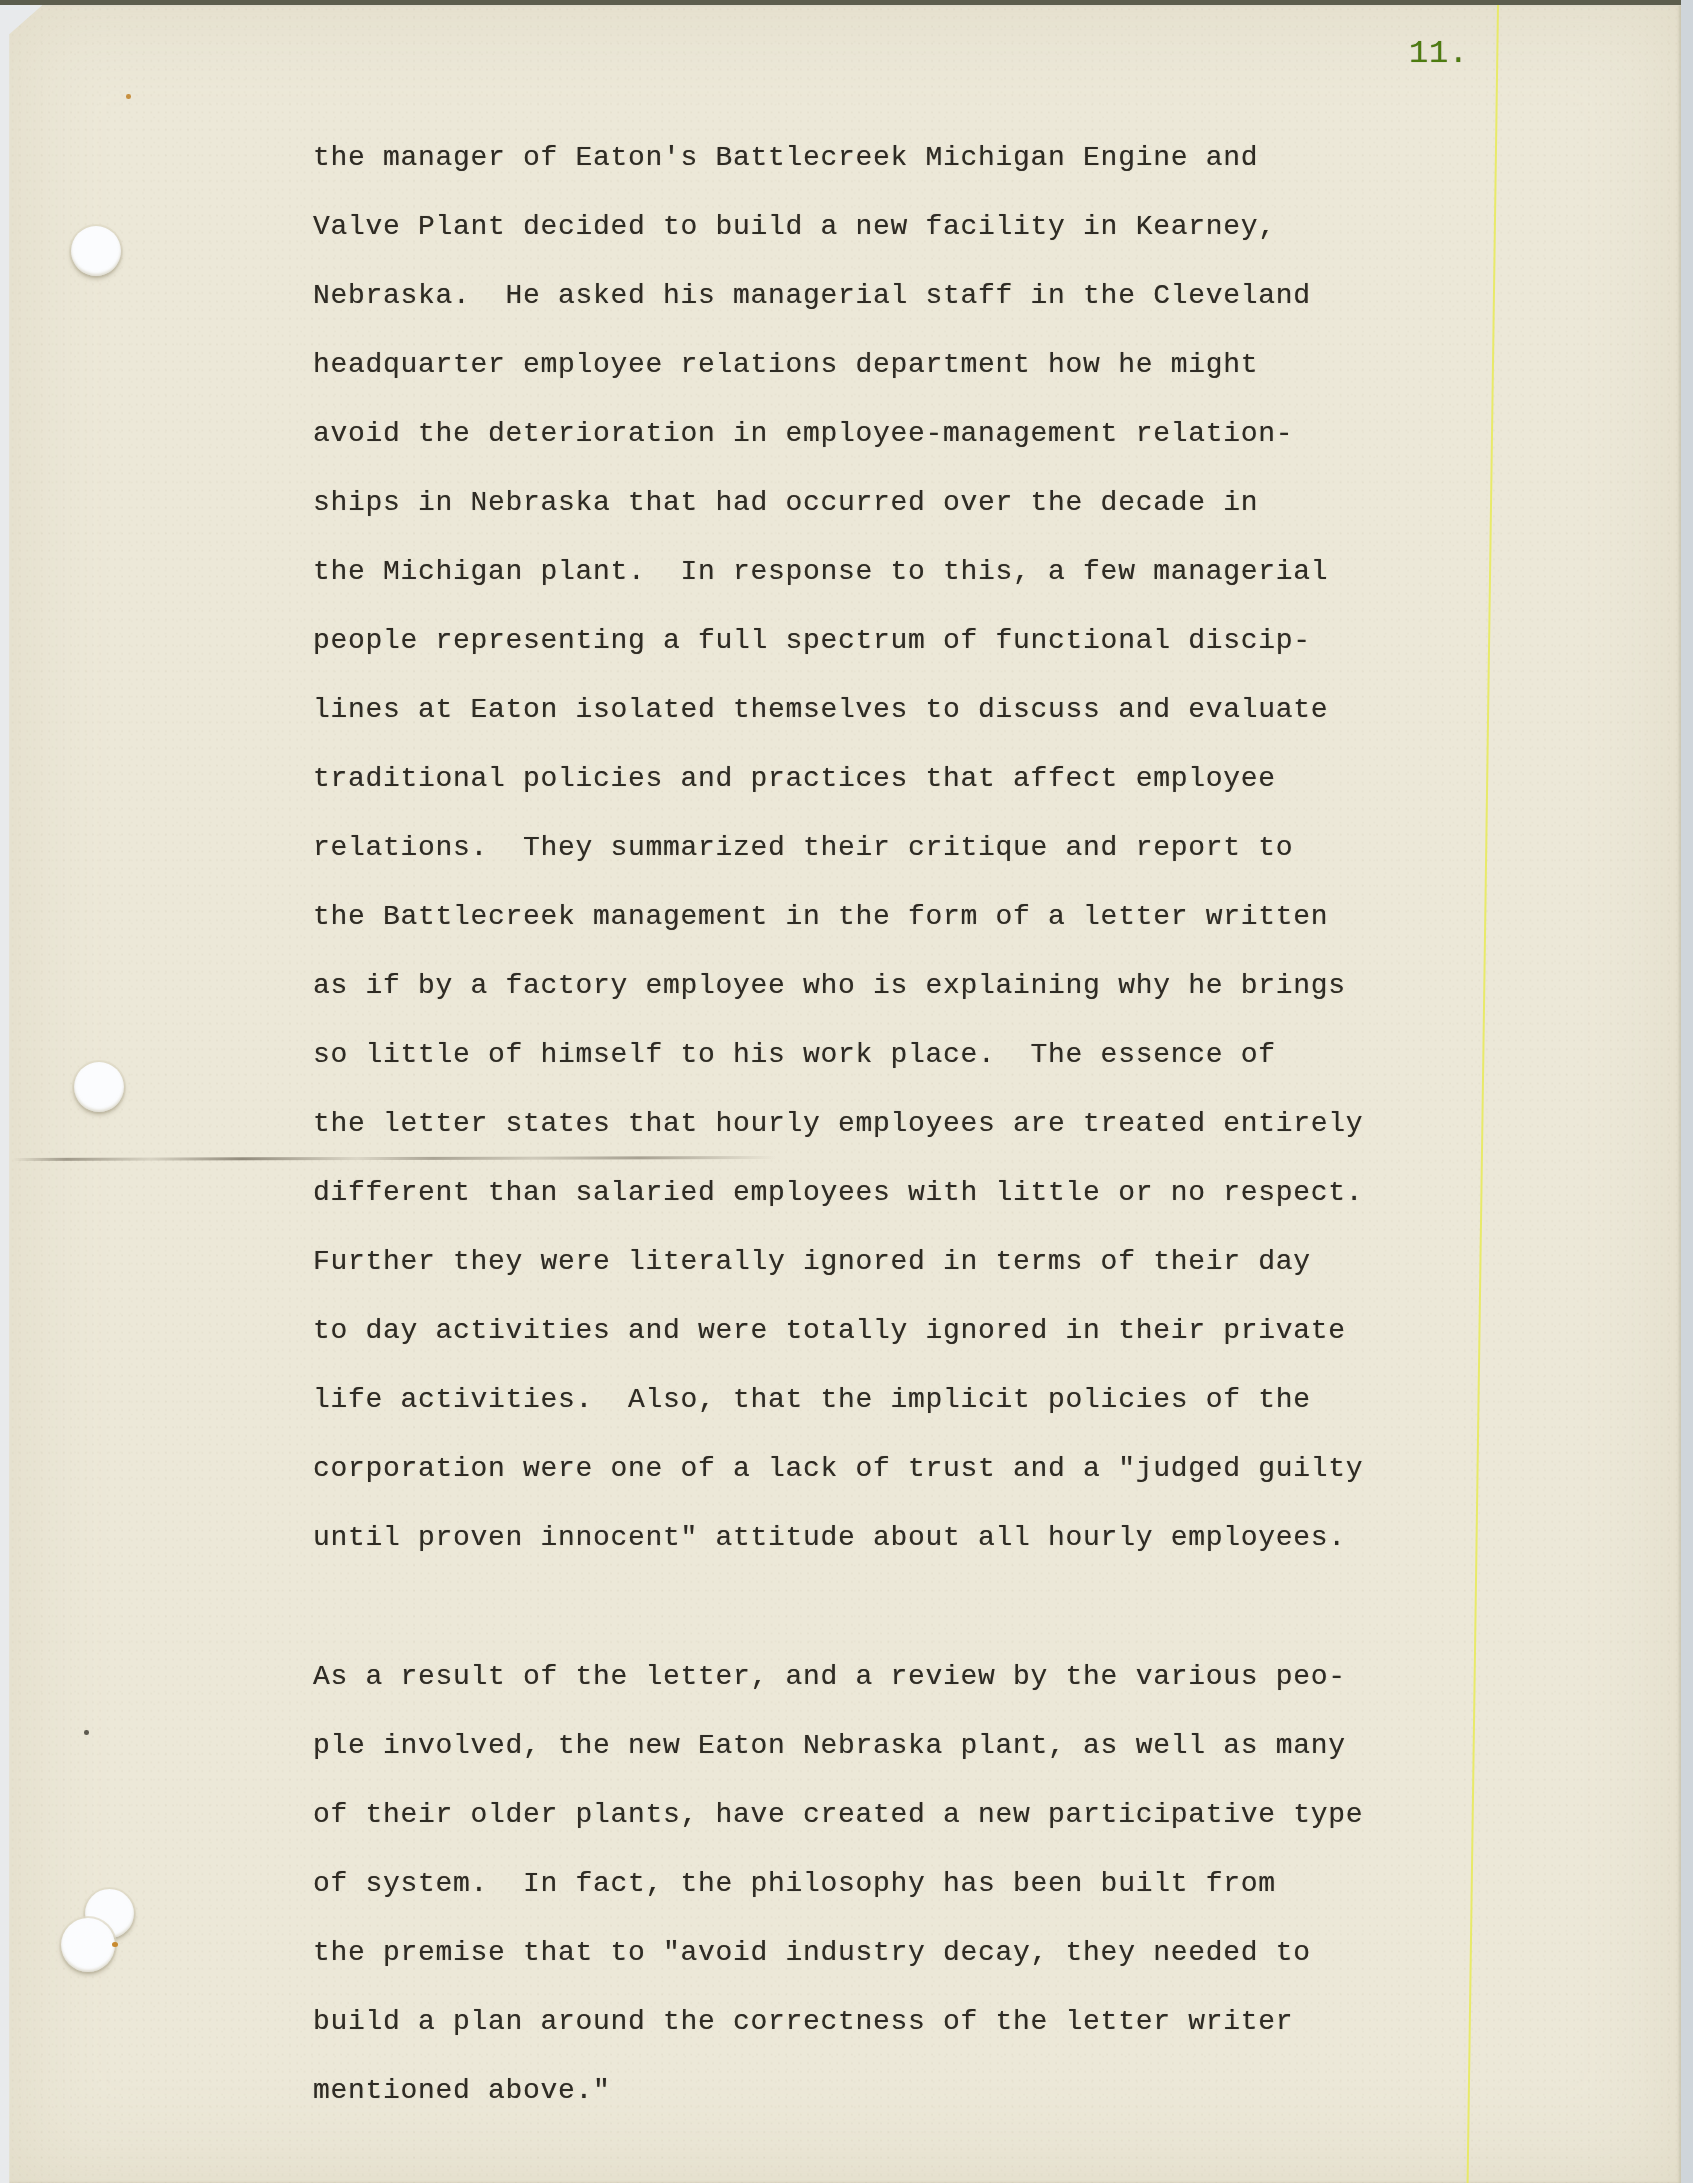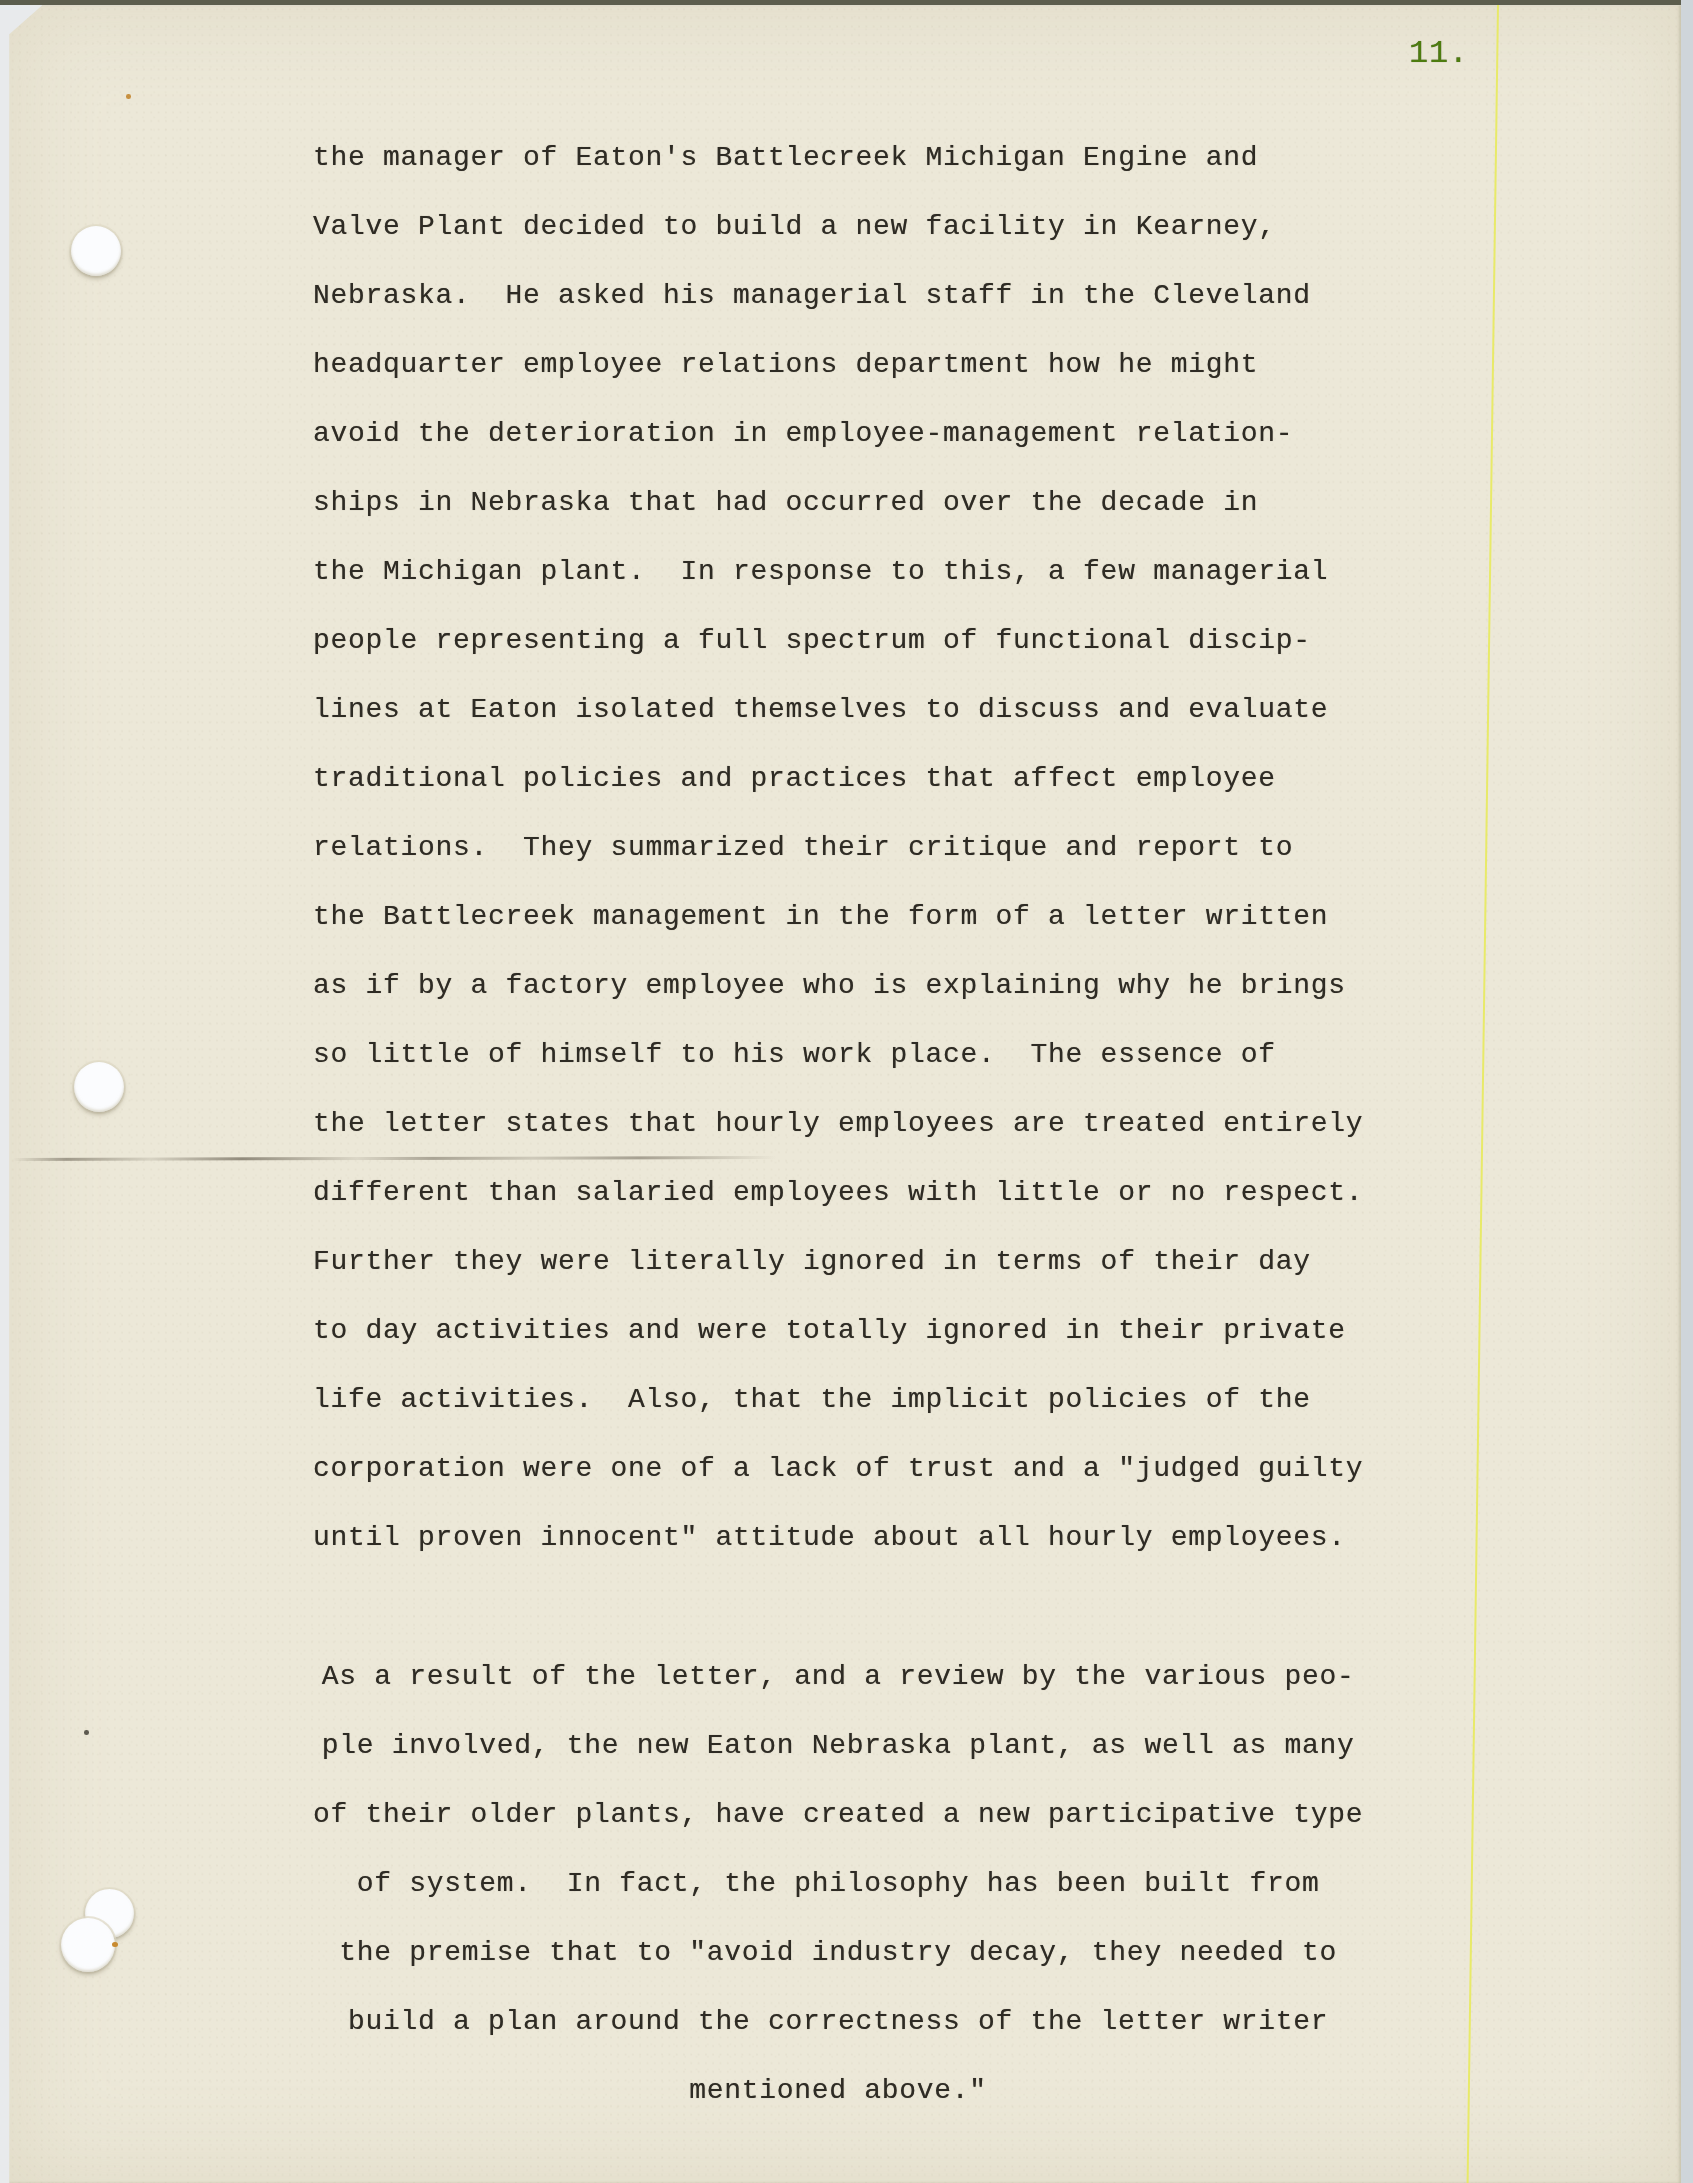--- a/index.html
+++ b/index.html
@@ -50,21 +50,21 @@
     position: absolute;
     left: 313px;
     font-size: 28px;
     line-height: 69px;
     letter-spacing: 0.7px;
     color: #2e2b24;
     text-shadow: 0 0 0.7px rgba(40,35,25,0.55);
     white-space: pre;
   }
   .para-1 { top: 123px; }
-  .para-2 { top: 1642px; text-align: center; }
+  .para-2 { top: 1642px; }
   .hole {
     position: absolute;
     border-radius: 50%;
     background: #fbfcfe;
     box-shadow: 0 2.7px 4px rgba(150,142,118,0.55),
                 0 0 0 2px rgba(225,219,199,0.7),
                 inset 0 -2px 2.7px rgba(205,200,180,0.6);
   }
   .hole-1 { left: 71px; top: 226px; width: 50px; height: 50px; }
   .hole-2 { left: 74px; top: 1062px; width: 50px; height: 50px; }

